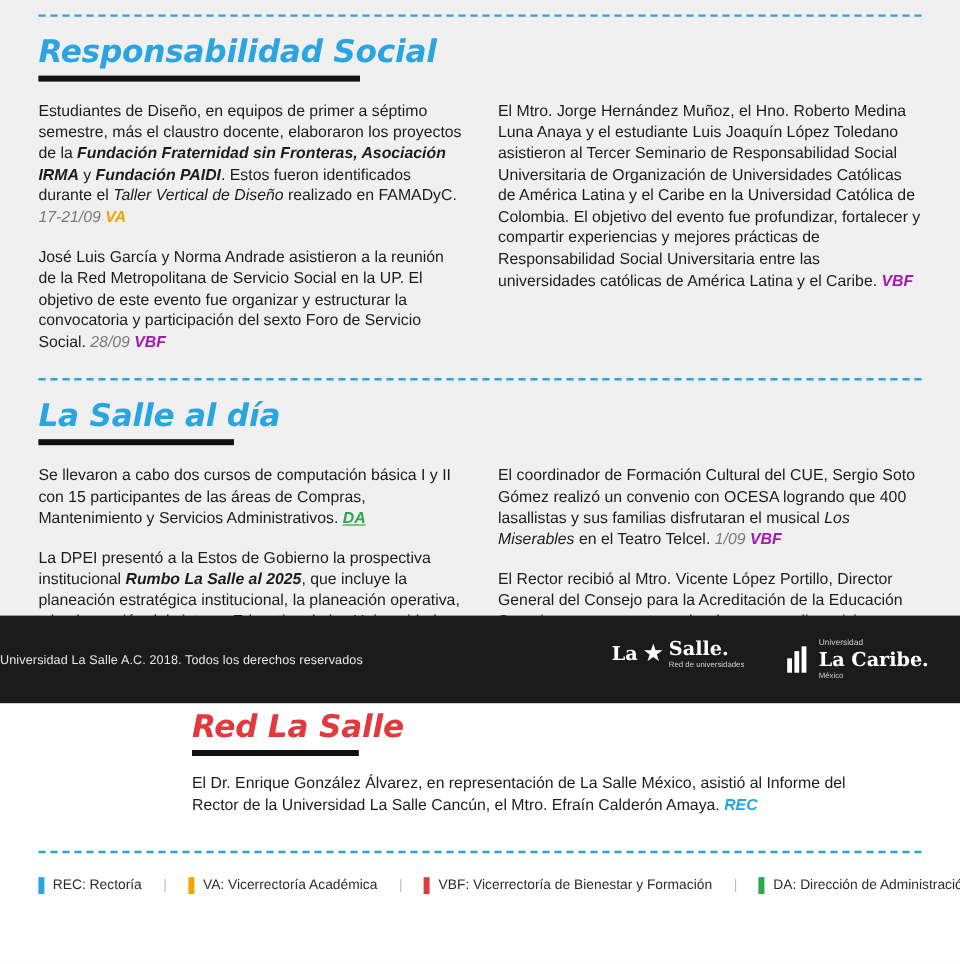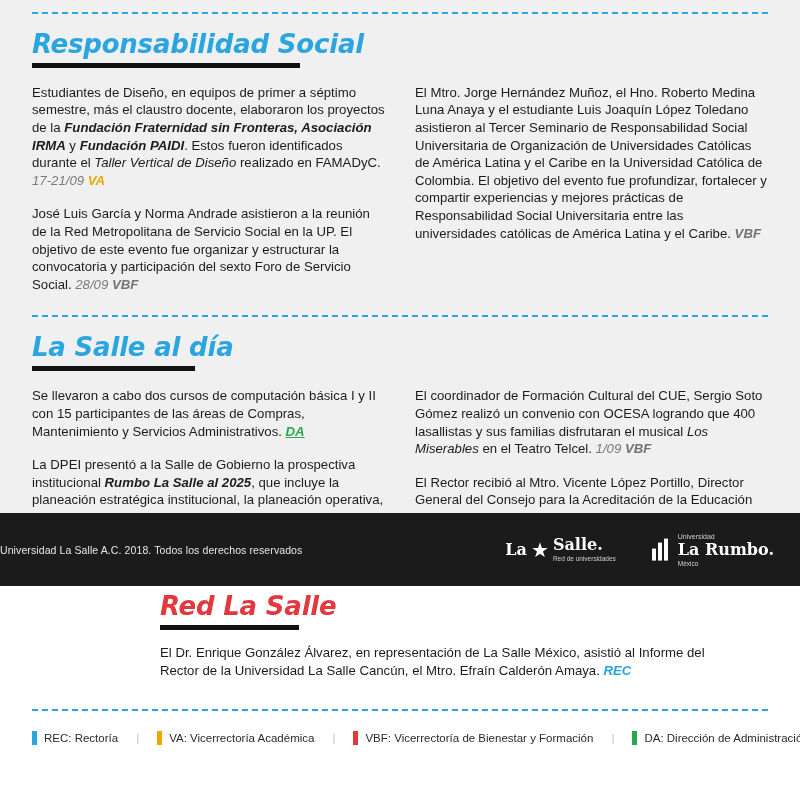--- a/index.html
+++ b/index.html
@@ -75,21 +75,21 @@
     color: #1c1c1c;
   }
   p.para:last-child { margin-bottom: 0; }
   .it { font-style: italic; }
   .bit { font-style: italic; font-weight: bold; }
   .tag {
     font-style: italic;
     font-weight: bold;
   }
   .tag-va { color: #f0a500; }
-  .tag-vbf { color: #737373; }
+  .tag-vbf { color: #a21caf; }
   .tag-rec { color: #2aa5e0; }
   .tag-da { color: #2aa84f; text-decoration: underline; }
   .date {
     font-style: italic;
     color: #7a7a7a;
   }
 
   .red-block {
     padding-top: 22px;
   }
@@ -148,21 +148,21 @@
     font-size: 10.5px;
     color: #e6e6e6;
     letter-spacing: 0.1px;
   }
   .logos {
     position: absolute;
     right: 26px;
     top: 50%;
     transform: translateY(-50%);
     display: flex;
-    align-items: center;
+    align-items: flex-start;
     gap: 36px;
   }
   .logo {
     display: flex;
     align-items: center;
     color: #fff;
   }
   .logo-star {
     color: #ffffff;
     font-size: 20px;
@@ -234,21 +234,21 @@
       <hr class="dashed-rule">
     </div>
 
     <div class="section-head">
       <div class="section-title">La Salle al día</div>
       <div class="title-underline u-w2"></div>
     </div>
     <div class="cols">
       <div class="col">
         <p class="para"><span>Se llevaron a cabo dos cursos de computación básica I y II con 15 participantes de las áreas de Compras, Mantenimiento y Servicios Administrativos. </span><span class="tag tag-da">DA</span></p>
-        <p class="para"><span>La DPEI presentó a la Salle de Gobierno la prospectiva institucional </span><span class="bit">Rumbo La Salle al 2025</span><span>, que incluye la planeación estratégica institucional, la planeación operativa, y la planeación del sistema Educativo de las Universidades La Salle. </span><span class="date">28/09 </span><span class="tag tag-rec">REC</span></p>
+        <p class="para"><span>La DPEI presentó a la Estos de Gobierno la prospectiva institucional </span><span class="bit">Rumbo La Salle al 2025</span><span>, que incluye la planeación estratégica institucional, la planeación operativa, y la planeación del sistema Educativo de las Universidades La Salle. </span><span class="date">28/09 </span><span class="tag tag-rec">REC</span></p>
       </div>
       <div class="col">
         <p class="para"><span>El coordinador de Formación Cultural del CUE, Sergio Soto Gómez realizó un convenio con OCESA logrando que 400 lasallistas y sus familias disfrutaran el musical </span><span class="it">Los Miserables</span><span> en el Teatro Telcel. </span><span class="date">1/09 </span><span class="tag tag-vbf">VBF</span></p>
         <p class="para" style="margin-top:13px;"><span>El Rector recibió al Mtro. Vicente López Portillo, Director General del Consejo para la Acreditación de la Educación Superior, para comentar sobre las nuevas disposiciones oficiales. </span><span class="tag tag-rec">REC</span></p>
       </div>
     </div>
 
     <div class="rule-before-red" style="margin-left:0;margin-right:0;">
       <hr class="dashed-rule">
     </div>
@@ -303,20 +303,20 @@
         </span>
       </div>
       <div class="logo">
         <span class="logo-mark">
           <span class="lm1"></span>
             <span class="lm2"></span>
             <span class="lm3"></span>
         </span>
         <span class="logo-col">
           <span class="logo-top">Universidad</span>
-          <span class="logo-word">La Rumbo.</span>
+          <span class="logo-word">La Caribe.</span>
           <span class="logo-sub">México</span>
         </span>
       </div>
     </div>
   </div>
 
 </div>
 
 </body></html>

